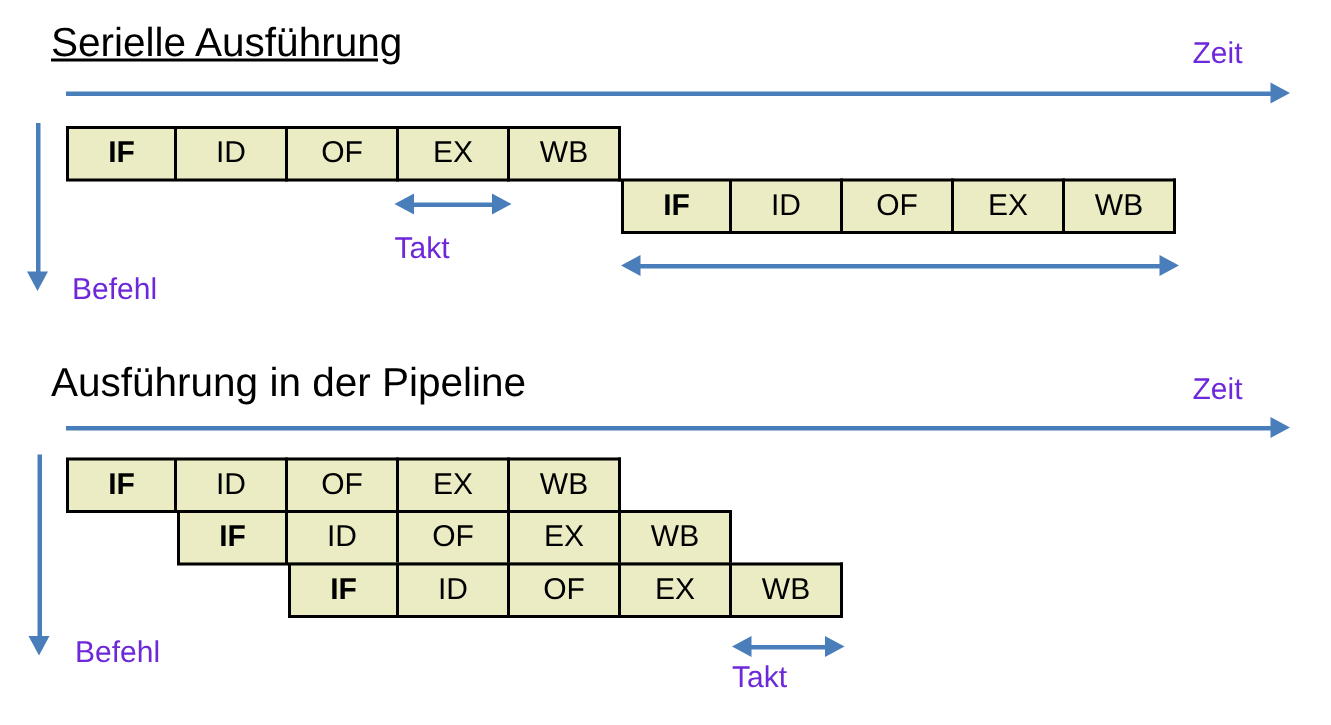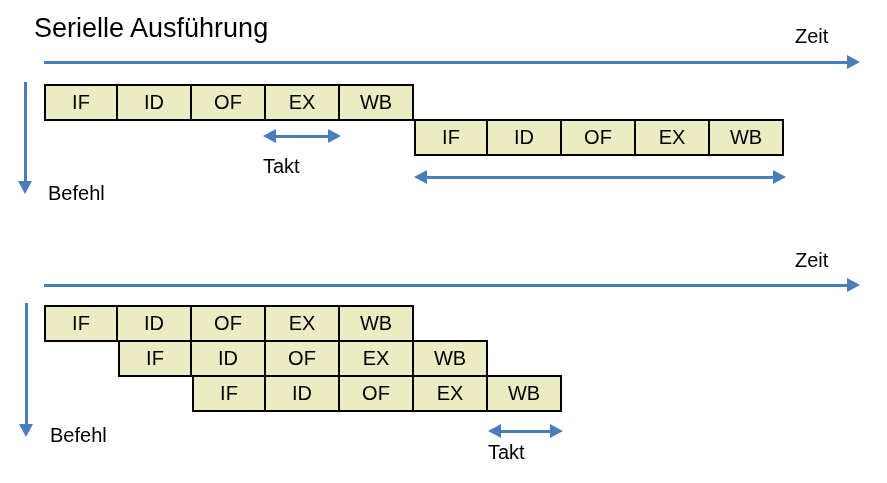--- a/index.html
+++ b/index.html
@@ -21,39 +21,39 @@
   .title {
     position: absolute;
     font-size: 27px;
     font-weight: 400;
     color: #000;
     white-space: nowrap;
   }
   .label {
     position: absolute;
     font-size: 20px;
-    color: #000000;
+    color: #6d28d9;
     white-space: nowrap;
   }
   .centered { text-align: left; }
 
   
   .row { position: absolute; display: flex; }
   .cell {
     width: 74px;
     height: 37px;
     background: var(--box-fill);
     border: 2px solid var(--box-border);
     border-left: none;
     display: flex;
     align-items: center;
     justify-content: center;
     font-size: 20px;
   }
-  .cell:first-child { border-left: 2px solid var(--box-border); }
+  .cell:first-child { border-left: 2px solid var(--box-border); font-weight: bold; }
 
   
   .h-arrow { position: absolute; height: 16px; }
   .h-arrow .shaft {
     position: absolute; top: 6.5px; height: 3px;
     left: 0; right: 10px; background: var(--arrow);
   }
   .h-arrow.double .shaft { left: 10px; }
   .h-arrow .head-r {
     position: absolute; right: 0; top: 1px; width: 0; height: 0;
@@ -79,21 +79,21 @@
     border-top: 13px solid var(--arrow);
     border-left: 7px solid transparent;
     border-right: 7px solid transparent;
   }
 </style>
 </head>
 <body>
 
 <div class="canvas">
 
-  <div class="title" style="left:34px; top:13px;">Serielle Ausführung</div>
+  <div class="title" style="left:34px; top:13px;text-decoration:underline;">Serielle Ausführung</div>
 
   <div class="label" style="left:795px; top:25px;">Zeit</div>
 
   <div class="h-arrow" style="left:44px; top:54px; width:816px;">
     <div class="shaft"></div>
     <div class="head-r"></div>
   </div>
 
   <div class="v-arrow" style="left:17px; top:82px; height:112px;">
     <div class="shaft"></div>
@@ -124,20 +124,21 @@
   <div class="label centered" style="left:263px; top:155px; width:78px;">Takt</div>
 
   <div class="label" style="left:48px; top:182px;">Befehl</div>
 
   <div class="h-arrow double" style="left:414px; top:169px; width:372px;">
     <div class="shaft"></div>
     <div class="head-l"></div>
     <div class="head-r"></div>
   </div>
 
+  <div class="title" style="left:34px; top:240px;">Ausführung in der Pipeline</div>
 
   <div class="label" style="left:795px; top:249px;">Zeit</div>
 
   <div class="h-arrow" style="left:44px; top:277px; width:816px;">
     <div class="shaft"></div>
     <div class="head-r"></div>
   </div>
 
   <div class="v-arrow" style="left:18px; top:303px; height:134px;">
     <div class="shaft"></div>

